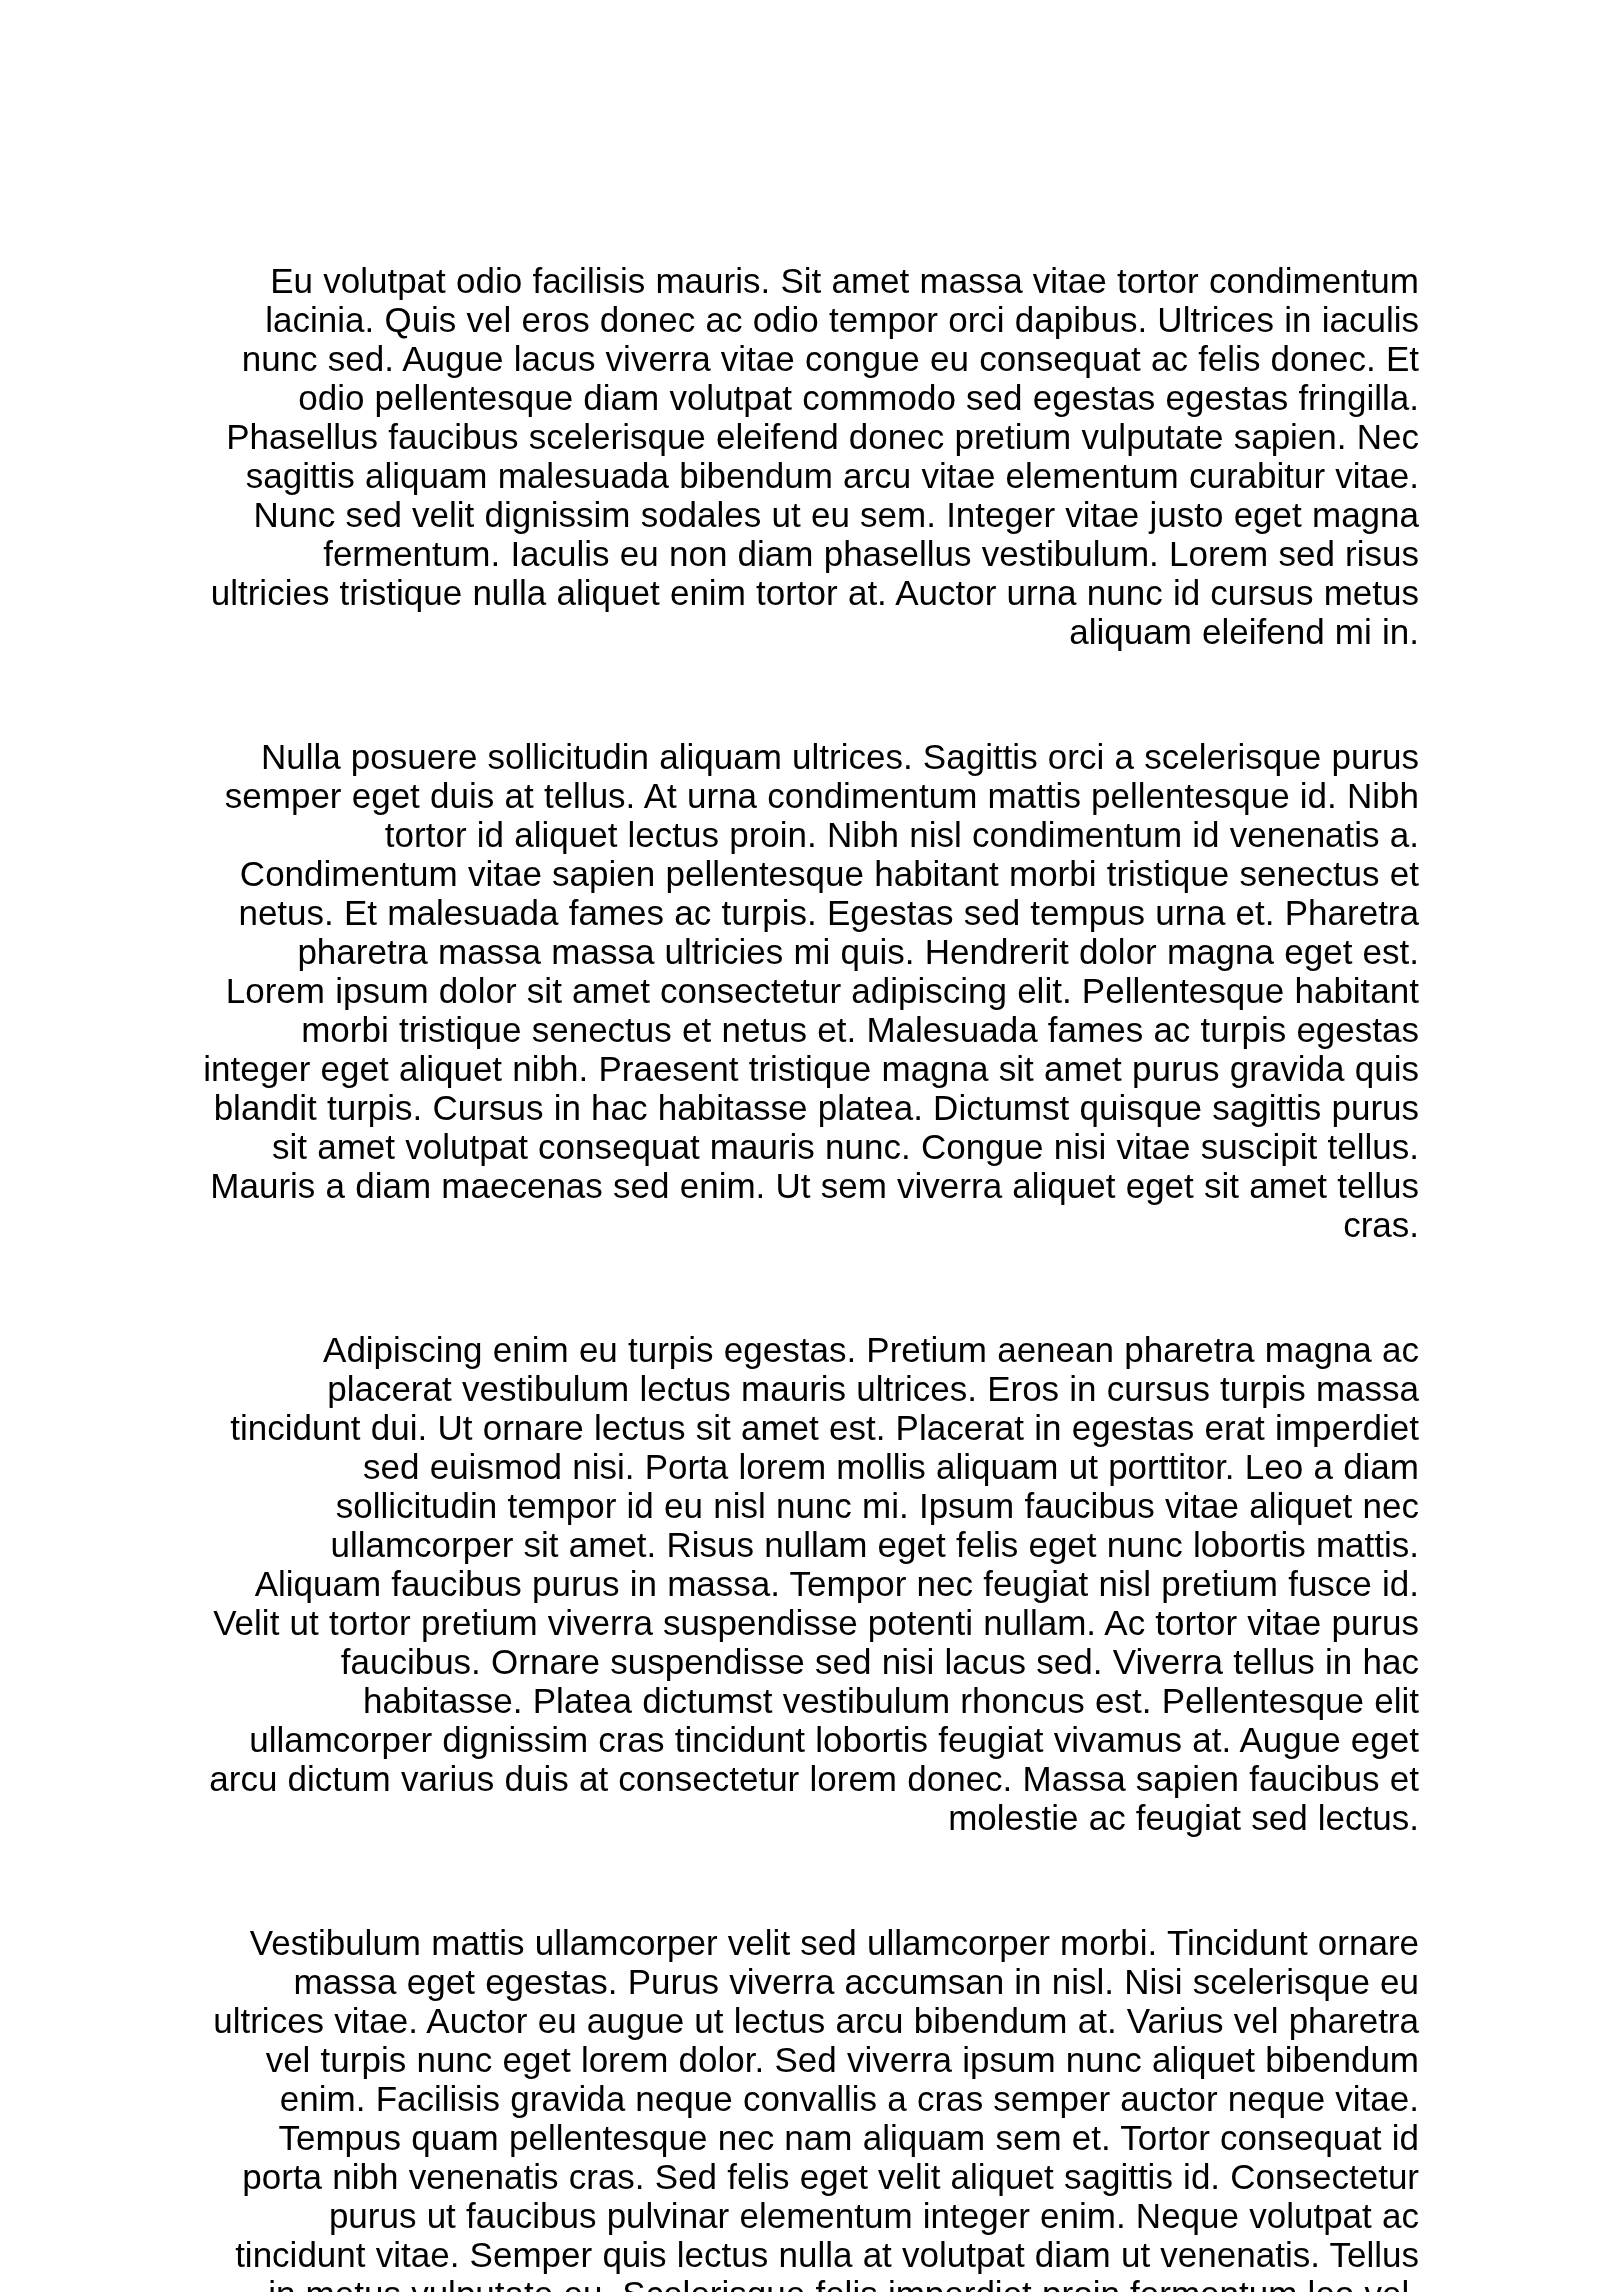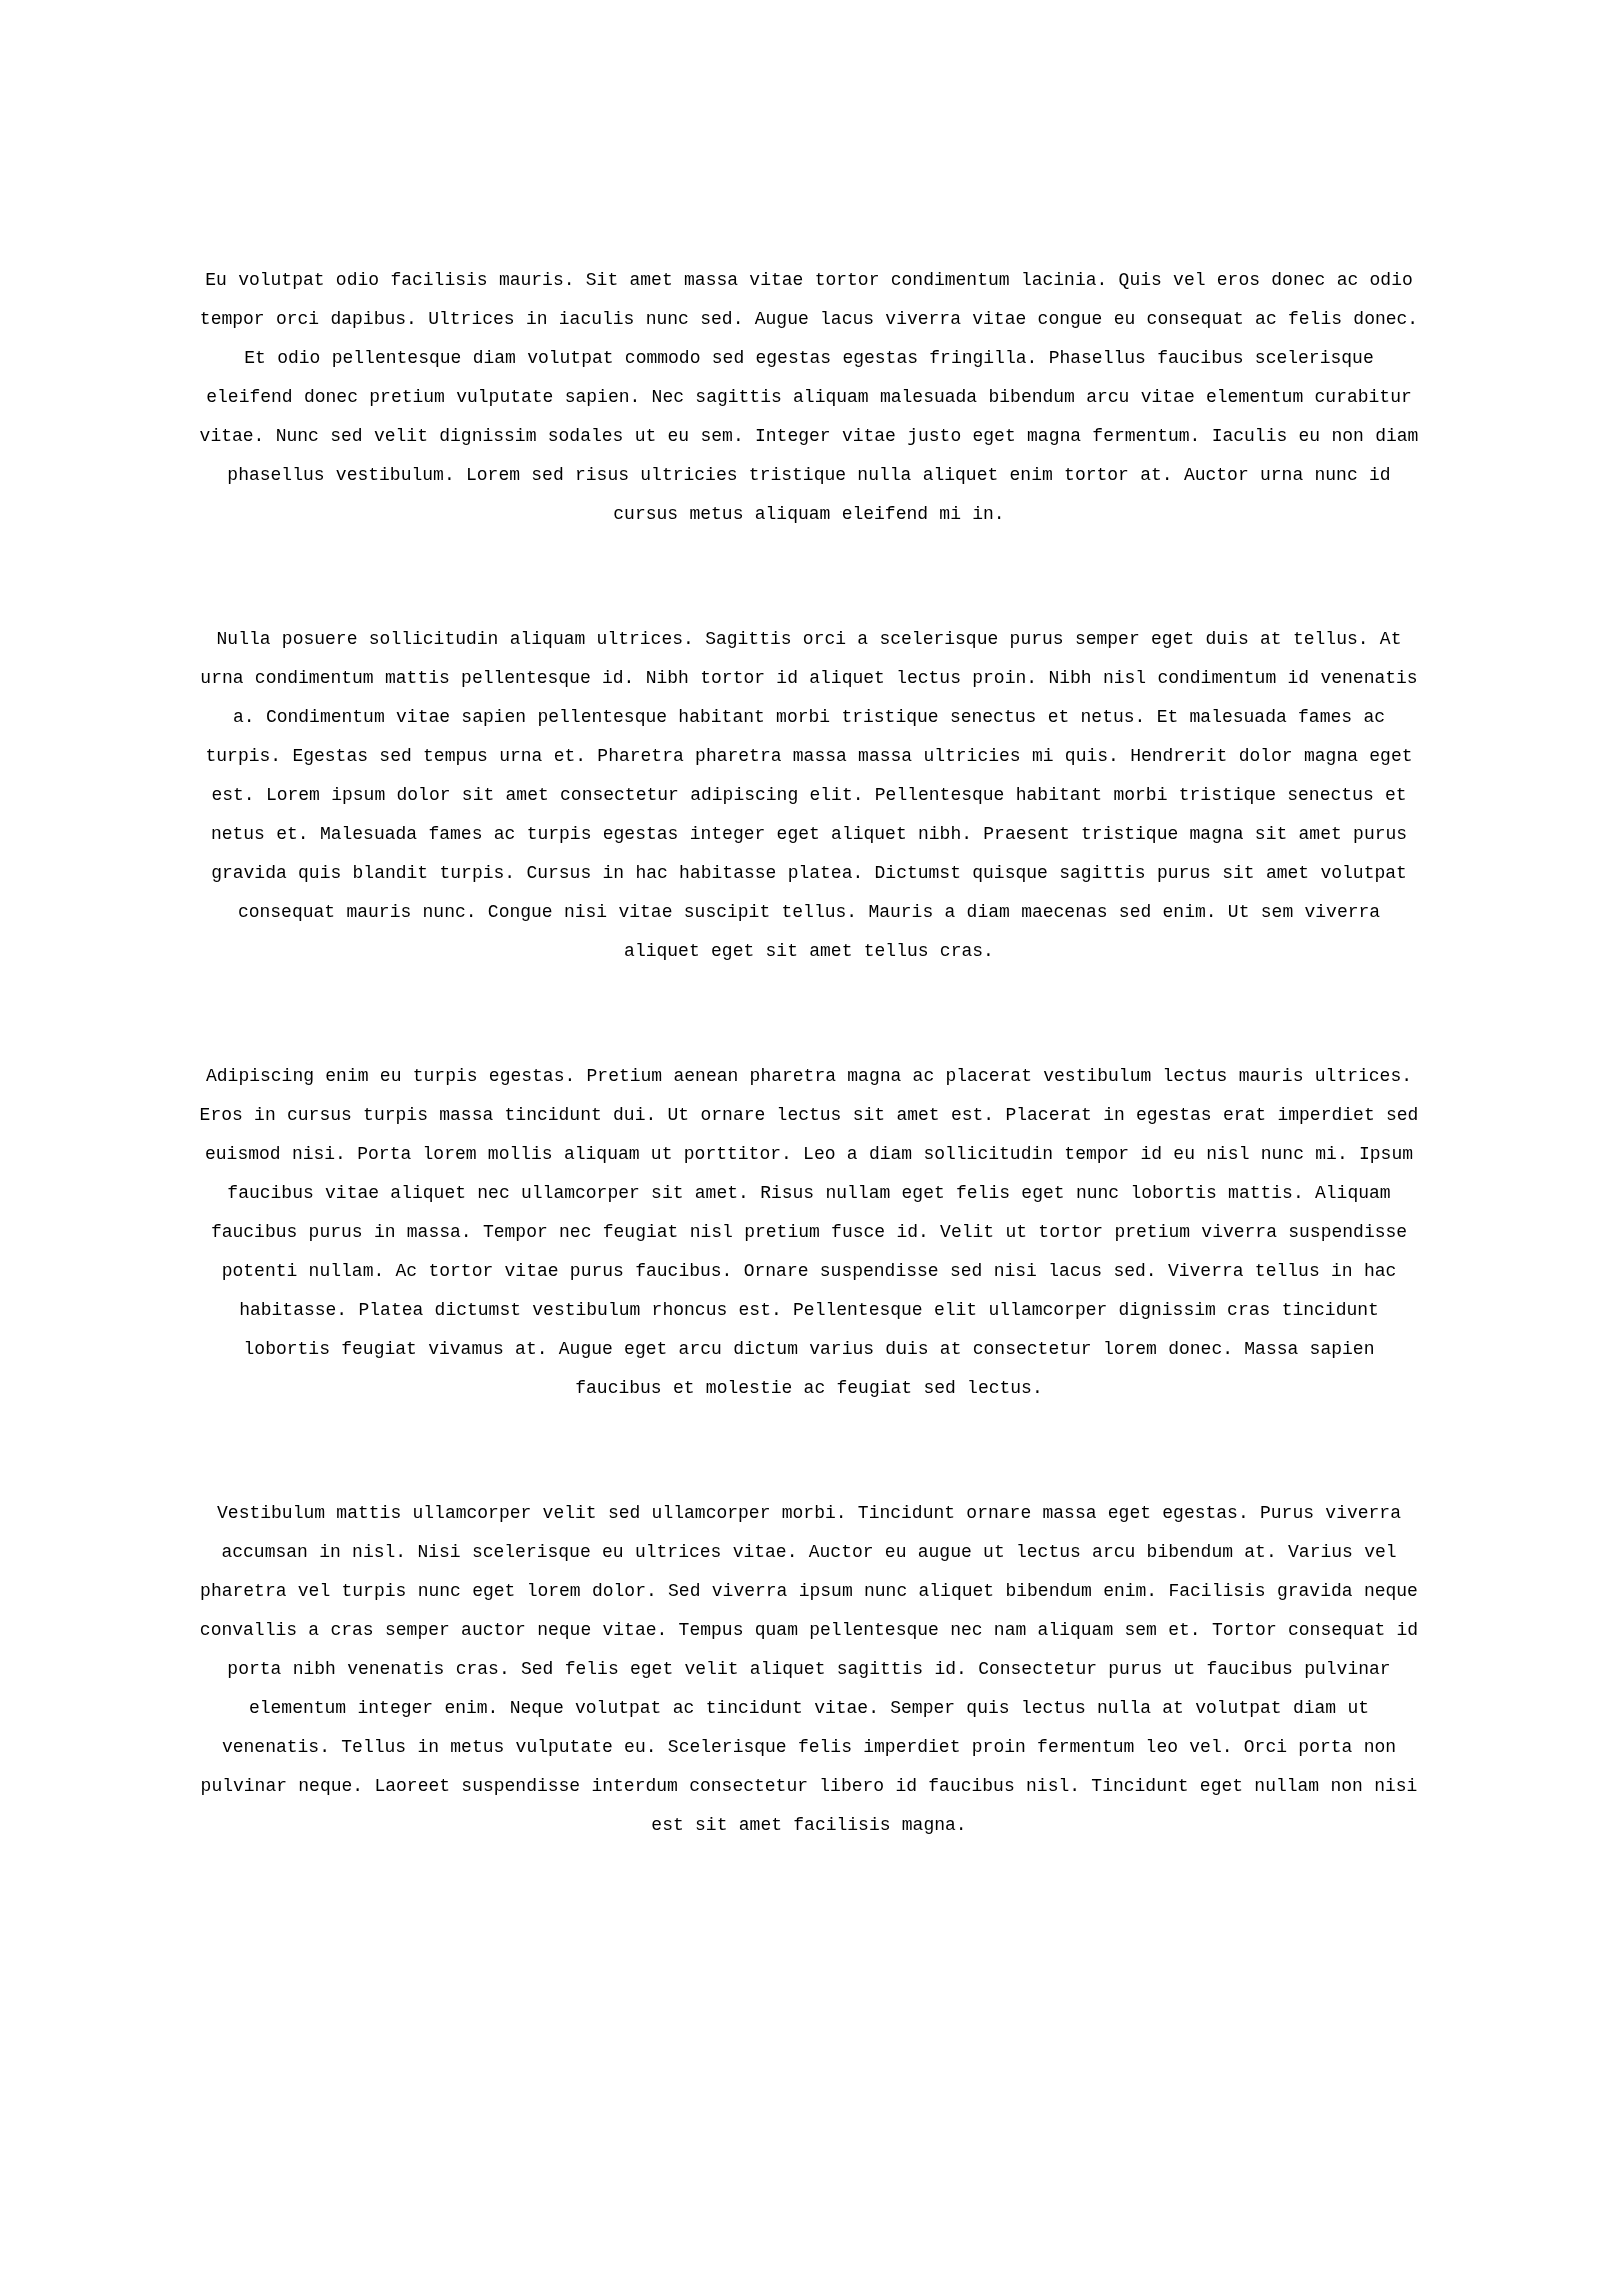--- a/index.html
+++ b/index.html
@@ -13,25 +13,25 @@
     background: var(--page-background);
   }
   .page {
     width: 1621px;
     height: 2293px;
     background: var(--page-background);
     padding: 261px 202px 0 199px;
     overflow: hidden;
   }
   .para {
-    font-family: Liberation Mono, monospace;
-    font-size: 18px;
+    font-family: Liberation Sans, sans-serif;
+    font-size: 35px;
     line-height: 39px;
     color: var(--text);
-    text-align: center;
+    text-align: right;
     letter-spacing: 0;
     word-spacing: 0.5px;
     margin-bottom: 86px;
   }
   .para:last-child { margin-bottom: 12px; }
 </style>
 </head>
 <body>
 
 <div class="page">

